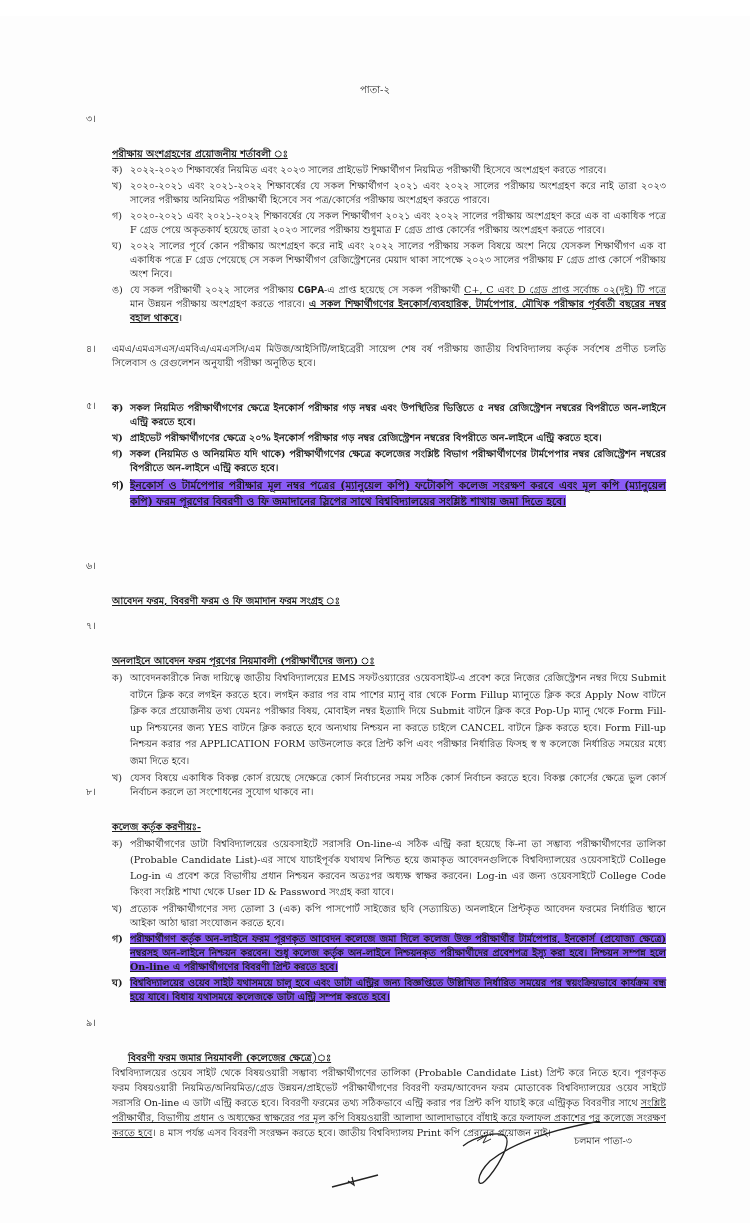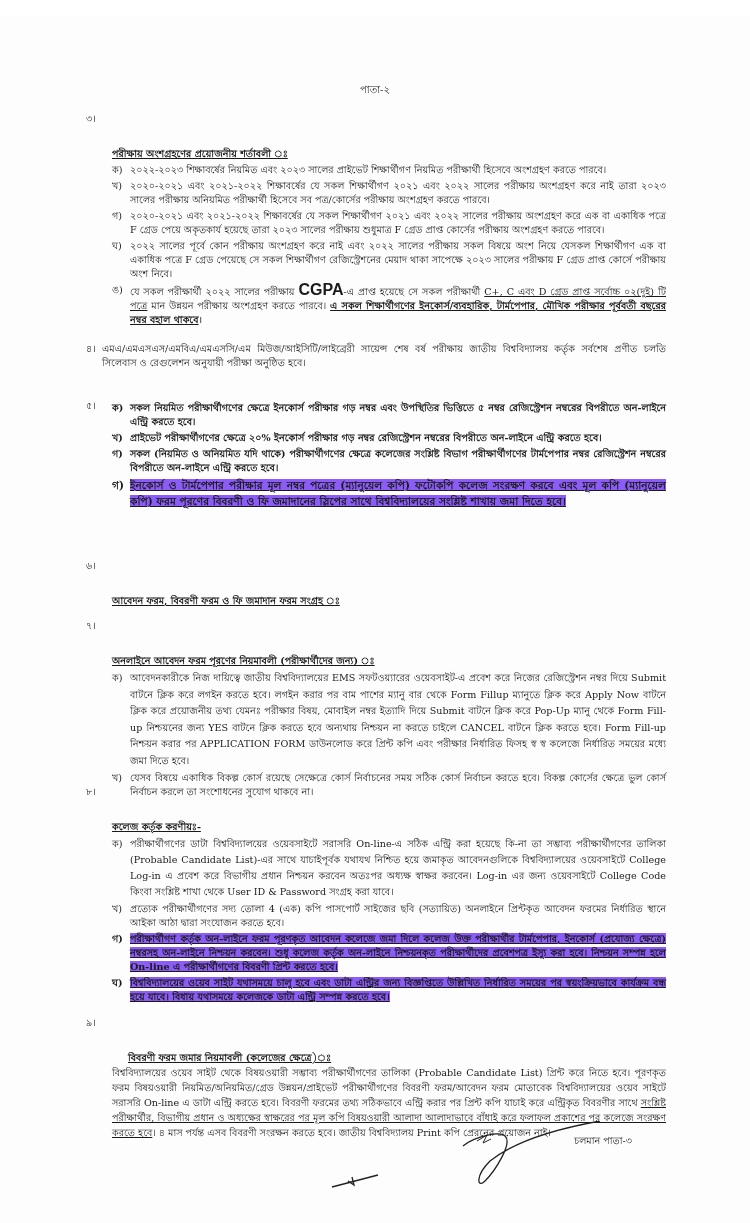--- a/index.html
+++ b/index.html
@@ -3,27 +3,27 @@
 <meta charset="utf-8">
 <style>
   html, body { margin:0; padding:0; background:#ffffff; }
   body { width:750px; height:1223px; position:relative; overflow:hidden;
          font-family:"DejaVu Serif", "Liberation Serif", serif; color:#1a1a1a; }
   .page { position:absolute; left:0; top:16px; width:750px; height:1223px; background:#fdfdfd; }
   .pagenum { position:absolute; top:66px; left:0; width:750px; text-align:center; font-size:10px; }
   .sec { position:absolute; left:86px; width:580px; font-size:9.6px; line-height:14px; }
   .sec .num { position:absolute; left:0; top:0; width:24px; }
   .sec .head { margin-left:26px; font-weight:bold; text-decoration:underline;margin-top:35px; }
-  .sec .body { margin-left:16px; text-align:justify; }
+  .sec .body { margin-left:26px; text-align:justify; }
   .item { position:relative; margin-left:26px; padding-left:18px; text-align:justify; margin-top:2px; }
   .item .lbl { position:absolute; left:0; top:0; }
   .bold { font-weight:bold; }
   .ul { text-decoration:underline; }
   .boxed { font-weight:bold; text-decoration:underline; background:#8b5cf6; }
-  .latin { font-family:Liberation Sans, sans-serif; font-size:16px; }
+  .latin { font-family:Liberation Mono, monospace; font-size:11px; }
   .footer-cont { position:absolute; left:574px; top:1118px; font-size:9.6px; }
   .sig1 { position:absolute; left:455px; top:1105px; width:150px; height:70px; }
   .sig2 { position:absolute; left:330px; top:1155px; width:60px; height:20px; }
 </style>
 </head>
 <body>
 
 <div class="page">
 
   <div class="pagenum">পাতা-২</div>
@@ -60,21 +60,21 @@
     <span class="num">৭।</span>
     <div class="head">অনলাইনে আবেদন ফরম পূরণের নিয়মাবলী (পরীক্ষার্থীদের জন্য) ঃ</div>
     <div class="item" style="line-height:16.5px;"><span class="lbl">ক)</span><span>আবেদনকারীকে নিজ দায়িত্বে জাতীয় বিশ্ববিদ্যালয়ের EMS সফটওয়্যারের ওয়েবসাইট-এ প্রবেশ করে নিজের রেজিস্ট্রেশন নম্বর দিয়ে Submit বাটনে ক্লিক করে লগইন করতে হবে। লগইন করার পর বাম পাশের ম্যানু বার থেকে Form Fillup ম্যানুতে ক্লিক করে Apply Now বাটনে ক্লিক করে প্রয়োজনীয় তথ্য যেমনঃ পরীক্ষার বিষয়, মোবাইল নম্বর ইত্যাদি দিয়ে Submit বাটনে ক্লিক করে Pop-Up ম্যানু থেকে Form Fill-up নিশ্চয়নের জন্য YES বাটনে ক্লিক করতে হবে অন্যথায় নিশ্চয়ন না করতে চাইলে CANCEL বাটনে ক্লিক করতে হবে। Form Fill-up নিশ্চয়ন করার পর APPLICATION FORM ডাউনলোড করে প্রিন্ট কপি এবং পরীক্ষার নির্ধারিত ফিসহ স্ব স্ব কলেজে নির্ধারিত সময়ের মধ্যে জমা দিতে হবে।</span></div>
     <div class="item"><span class="lbl">খ)</span><span>যেসব বিষয়ে একাধিক বিকল্প কোর্স রয়েছে সেক্ষেত্রে কোর্স নির্বাচনের সময় সঠিক কোর্স নির্বাচন করতে হবে। বিকল্প কোর্সের ক্ষেত্রে ভুল কোর্স নির্বাচন করলে তা সংশোধনের সুযোগ থাকবে না।</span></div>
   </div>
 
   <div class="sec" style="top:769px;">
     <span class="num">৮।</span>
     <div class="head">কলেজ কর্তৃক করণীয়ঃ-</div>
     <div class="item" style="line-height:16px;"><span class="lbl">ক)</span><span>পরীক্ষার্থীগণের ডাটা বিশ্ববিদ্যালয়ের ওয়েবসাইটে সরাসরি On-line-এ সঠিক এন্ট্রি করা হয়েছে কি-না তা সম্ভাব্য পরীক্ষার্থীগণের তালিকা (Probable Candidate List)-এর সাথে যাচাইপূর্বক যথাযথ নিশ্চিত হয়ে জমাকৃত আবেদনগুলিকে বিশ্ববিদ্যালয়ের ওয়েবসাইটে College Log-in এ প্রবেশ করে বিভাগীয় প্রধান নিশ্চয়ন করবেন অতঃপর অধ্যক্ষ স্বাক্ষর করবেন। Log-in এর জন্য ওয়েবসাইটে College Code কিংবা সংশ্লিষ্ট শাখা থেকে User ID &amp; Password সংগ্রহ করা যাবে।</span></div>
-    <div class="item"><span class="lbl">খ)</span><span>প্রত্যেক পরীক্ষার্থীগণের সদ্য তোলা 4 (এক) কপি পাসপোর্ট সাইজের ছবি (সত্যায়িত) অনলাইনে প্রিন্টকৃত আবেদন ফরমের নির্ধারিত স্থানে আইকা আঠা দ্বারা সংযোজন করতে হবে।</span></div>
+    <div class="item"><span class="lbl">খ)</span><span>প্রত্যেক পরীক্ষার্থীগণের সদ্য তোলা 3 (এক) কপি পাসপোর্ট সাইজের ছবি (সত্যায়িত) অনলাইনে প্রিন্টকৃত আবেদন ফরমের নির্ধারিত স্থানে আইকা আঠা দ্বারা সংযোজন করতে হবে।</span></div>
     <div class="item"><span class="lbl bold">গ)</span><span class="boxed">পরীক্ষার্থীগণ কর্তৃক অন-লাইনে ফরম পূরণকৃত আবেদন কলেজে জমা দিলে কলেজ উক্ত পরীক্ষার্থীর টার্মপেপার, ইনকোর্স (প্রযোজ্য ক্ষেত্রে) নম্বরসহ অন-লাইনে নিশ্চয়ন করবেন। শুধু কলেজ কর্তৃক অন-লাইনে নিশ্চয়নকৃত পরীক্ষার্থীদের প্রবেশপত্র ইস্যু করা হবে। নিশ্চয়ন সম্পন্ন হলে On-line এ পরীক্ষার্থীগণের বিবরণী প্রিন্ট করতে হবে।</span></div>
     <div class="item"><span class="lbl bold">ঘ)</span><span class="boxed">বিশ্ববিদ্যালয়ের ওয়েব সাইট যথাসময়ে চালু হবে এবং ডাটা এন্ট্রির জন্য বিজ্ঞপ্তিতে উল্লিখিত নির্ধারিত সময়ের পর স্বয়ংক্রিয়ভাবে কার্যক্রম বন্ধ হয়ে যাবে। বিধায় যথাসময়ে কলেজকে ডাটা এন্ট্রি সম্পন্ন করতে হবে।</span></div>
   </div>
 
   <div class="sec" style="top:1000px;">
     <span class="num">৯।</span>
     <div class="head" style="margin-left:42px;">বিবরণী ফরম জমার নিয়মাবলী (কলেজের ক্ষেত্রে)ঃ</div>
     <div class="body" style="margin-left:26px;line-height:15px;"><span>বিশ্ববিদ্যালয়ের ওয়েব সাইট থেকে বিষয়ওয়ারী সম্ভাব্য পরীক্ষার্থীগণের তালিকা (Probable Candidate List) প্রিন্ট করে নিতে হবে। পূরণকৃত ফরম বিষয়ওয়ারী নিয়মিত/অনিয়মিত/গ্রেড উন্নয়ন/প্রাইভেট পরীক্ষার্থীগণের বিবরণী ফরম/আবেদন ফরম মোতাবেক বিশ্ববিদ্যালয়ের ওয়েব সাইটে সরাসরি On-line এ ডাটা এন্ট্রি করতে হবে। বিবরণী ফরমের তথ্য সঠিকভাবে এন্ট্রি করার পর প্রিন্ট কপি যাচাই করে এন্ট্রিকৃত বিবরণীর সাথে </span><span class="ul">সংশ্লিষ্ট পরীক্ষার্থীর, বিভাগীয় প্রধান ও অধ্যক্ষের স্বাক্ষরের পর মূল কপি বিষয়ওয়ারী আলাদা আলাদাভাবে বাঁধাই করে ফলাফল প্রকাশের পর কলেজে সংরক্ষণ করতে হবে</span><span>। ৪ মাস পর্যন্ত এসব বিবরণী সংরক্ষন করতে হবে। জাতীয় বিশ্ববিদ্যালয় Print কপি প্রেরনের প্রয়োজন নাই।</span></div>
   </div>
 

